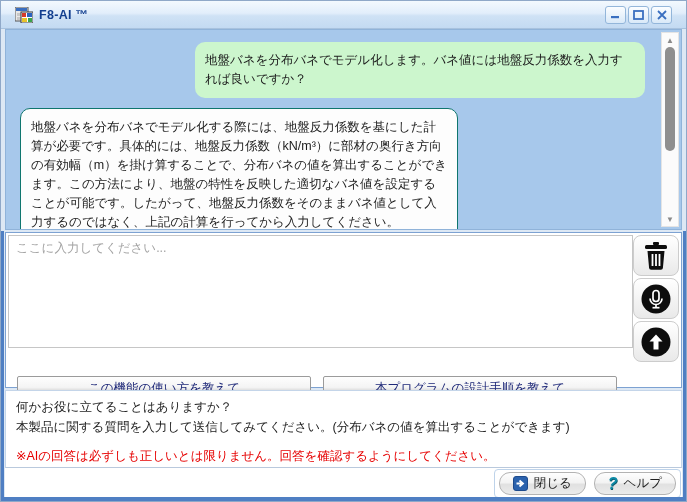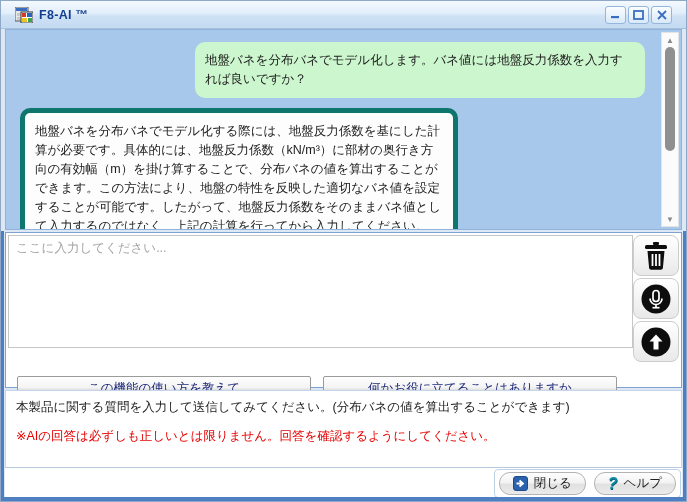--- a/index.html
+++ b/index.html
@@ -28,21 +28,21 @@
   .chat-panel {
     position: absolute; top: 28px; left: 4px; right: 4px; height: 201px;
     background: #a7c8eb; border: 1px solid #90b3d9; overflow: hidden;
   }
   .messages { position: absolute; top: 0; left: 0; right: 22px; bottom: 0; padding: 12px 14px; }
   .bubble {
     border-radius: 10px; padding: 9px 10px; font-size: 12.5px; line-height: 19px;
     color: #1c1c1c; word-break: break-all;
   }
   .bubble.user { background: #ccf6cd; width: 450px; margin-left: auto; }
-  .bubble.ai { background: #fdfdfd; width: 438px; margin-top: 10px; border: 5px solid #0f766e; }
+  .bubble.ai { background: #fdfdfd; width: 438px; margin-top: 10px; border: 1px solid #0f766e; }
   
   .scrollbar {
     position: absolute; top: 2px; bottom: 2px; right: 2px; width: 18px;
     background: #fbfbfb; border: 1px solid #e4e4e4;
   }
   .scroll-arrow { position: absolute; left: 0; right: 0; height: 12px;
     display: flex; align-items: center; justify-content: center; color: #8a8a8a; font-size: 8px; }
   .scroll-arrow.up { top: 1px; }
   .scroll-arrow.down { bottom: 1px; }
   .scroll-thumb {
@@ -178,25 +178,26 @@
       <button class="icon-btn">
         <svg width="30" height="30" viewBox="0 0 30 30">
           <circle cx="15" cy="15" r="14.5" fill="#0d0d0d"></circle>
           <path d="M15 7.5 L21.5 14.5 L17.5 14.5 L17.5 22.5 L12.5 22.5 L12.5 14.5 L8.5 14.5 Z" fill="#fff"></path>
         </svg>
       </button>
     </div>
 
     <div class="suggest-row">
       <button class="suggest-btn">この機能の使い方を教えて</button>
-      <button class="suggest-btn">何かお役に立てることはありますか</button>
+      <button class="suggest-btn">本プログラムの設計手順を教えて</button>
     </div>
   </div>
 
   <div class="footer-panel">
+    <div>何かお役に立てることはありますか？</div>
     <div>本製品に関する質問を入力して送信してみてください。(分布バネの値を算出することができます)</div>
     <div class="footer-warning">※AIの回答は必ずしも正しいとは限りません。回答を確認するようにしてください。</div>
   </div>
 
   <div class="bottom-bar">
     <div class="button-group">
       <button class="action-btn">
         <svg width="15" height="15" viewBox="0 0 15 15">
           <rect x="0.5" y="0.5" width="14" height="14" rx="2.5" fill="#2b62ad" stroke="#1d4a8c"></rect>
           <path d="M3.5 7.5 h5 M6.5 4.5 l3.5 3 l-3.5 3" stroke="#fff" stroke-width="1.8" fill="none"></path>

